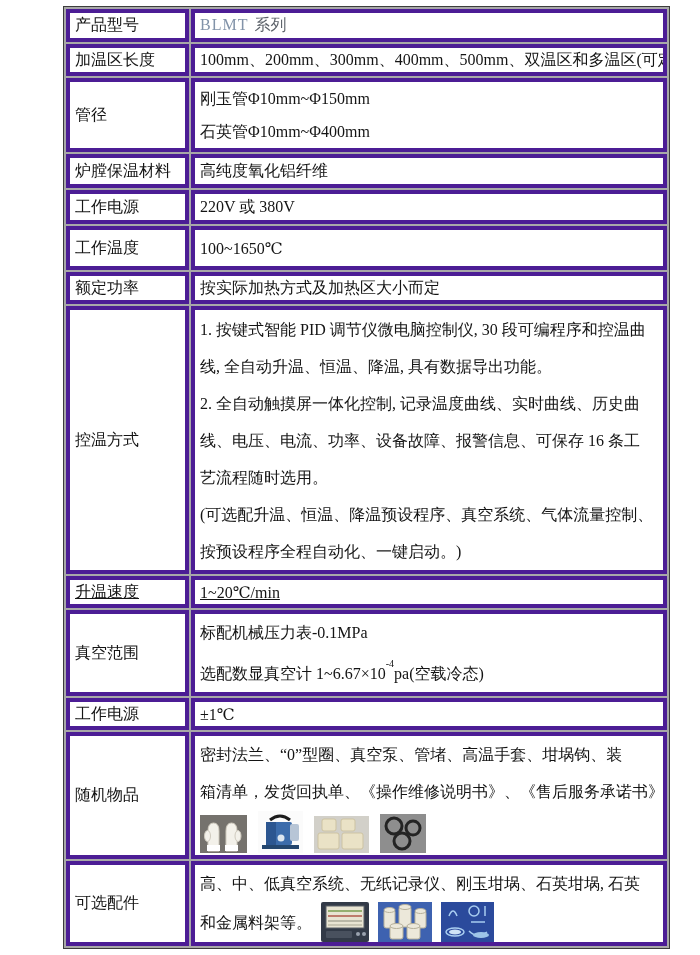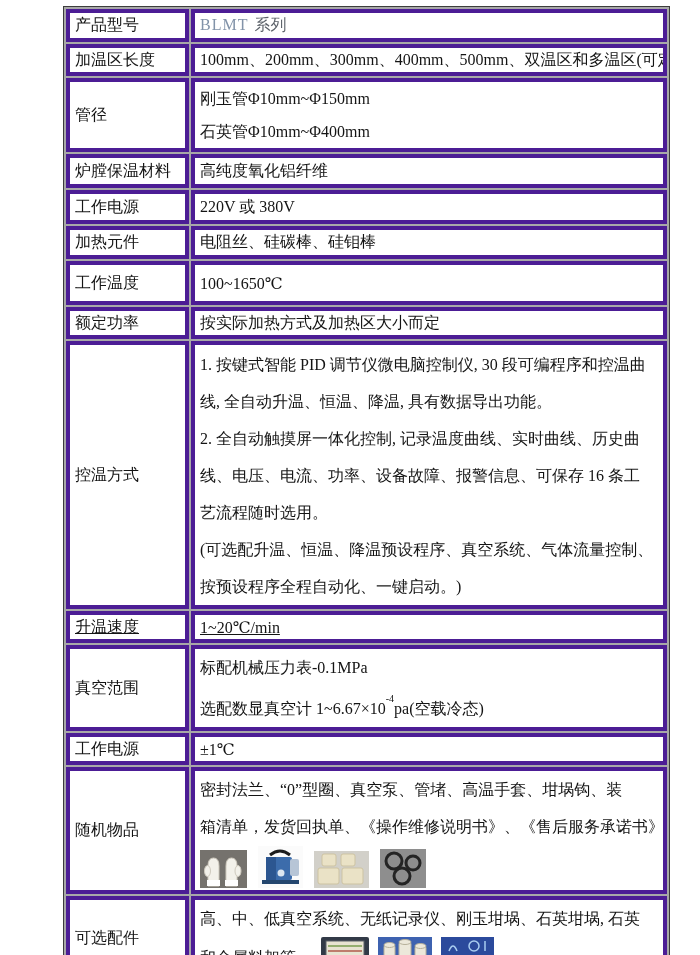--- a/index.html
+++ b/index.html
@@ -56,24 +56,20 @@
   <tr style="height:34px;">
     <td class="label">炉膛保温材料</td>
     <td class="value nw">高纯度氧化铝纤维</td>
   </tr>
 
   <tr style="height:34px;">
     <td class="label">工作电源</td>
     <td class="value nw">220V 或 380V</td>
   </tr>
 
-  <tr style="height:33px;">
-    <td class="label">加热元件</td>
-    <td class="value nw">电阻丝、硅碳棒、硅钼棒</td>
-  </tr>
 
   <tr style="height:44px;">
     <td class="label">工作温度</td>
     <td class="value nw">100~1650℃</td>
   </tr>
 
   <tr style="height:32px;font-family:Liberation Serif, serif;">
     <td class="label">额定功率</td>
     <td class="value nw">按实际加热方式及加热区大小而定</td>
   </tr>

